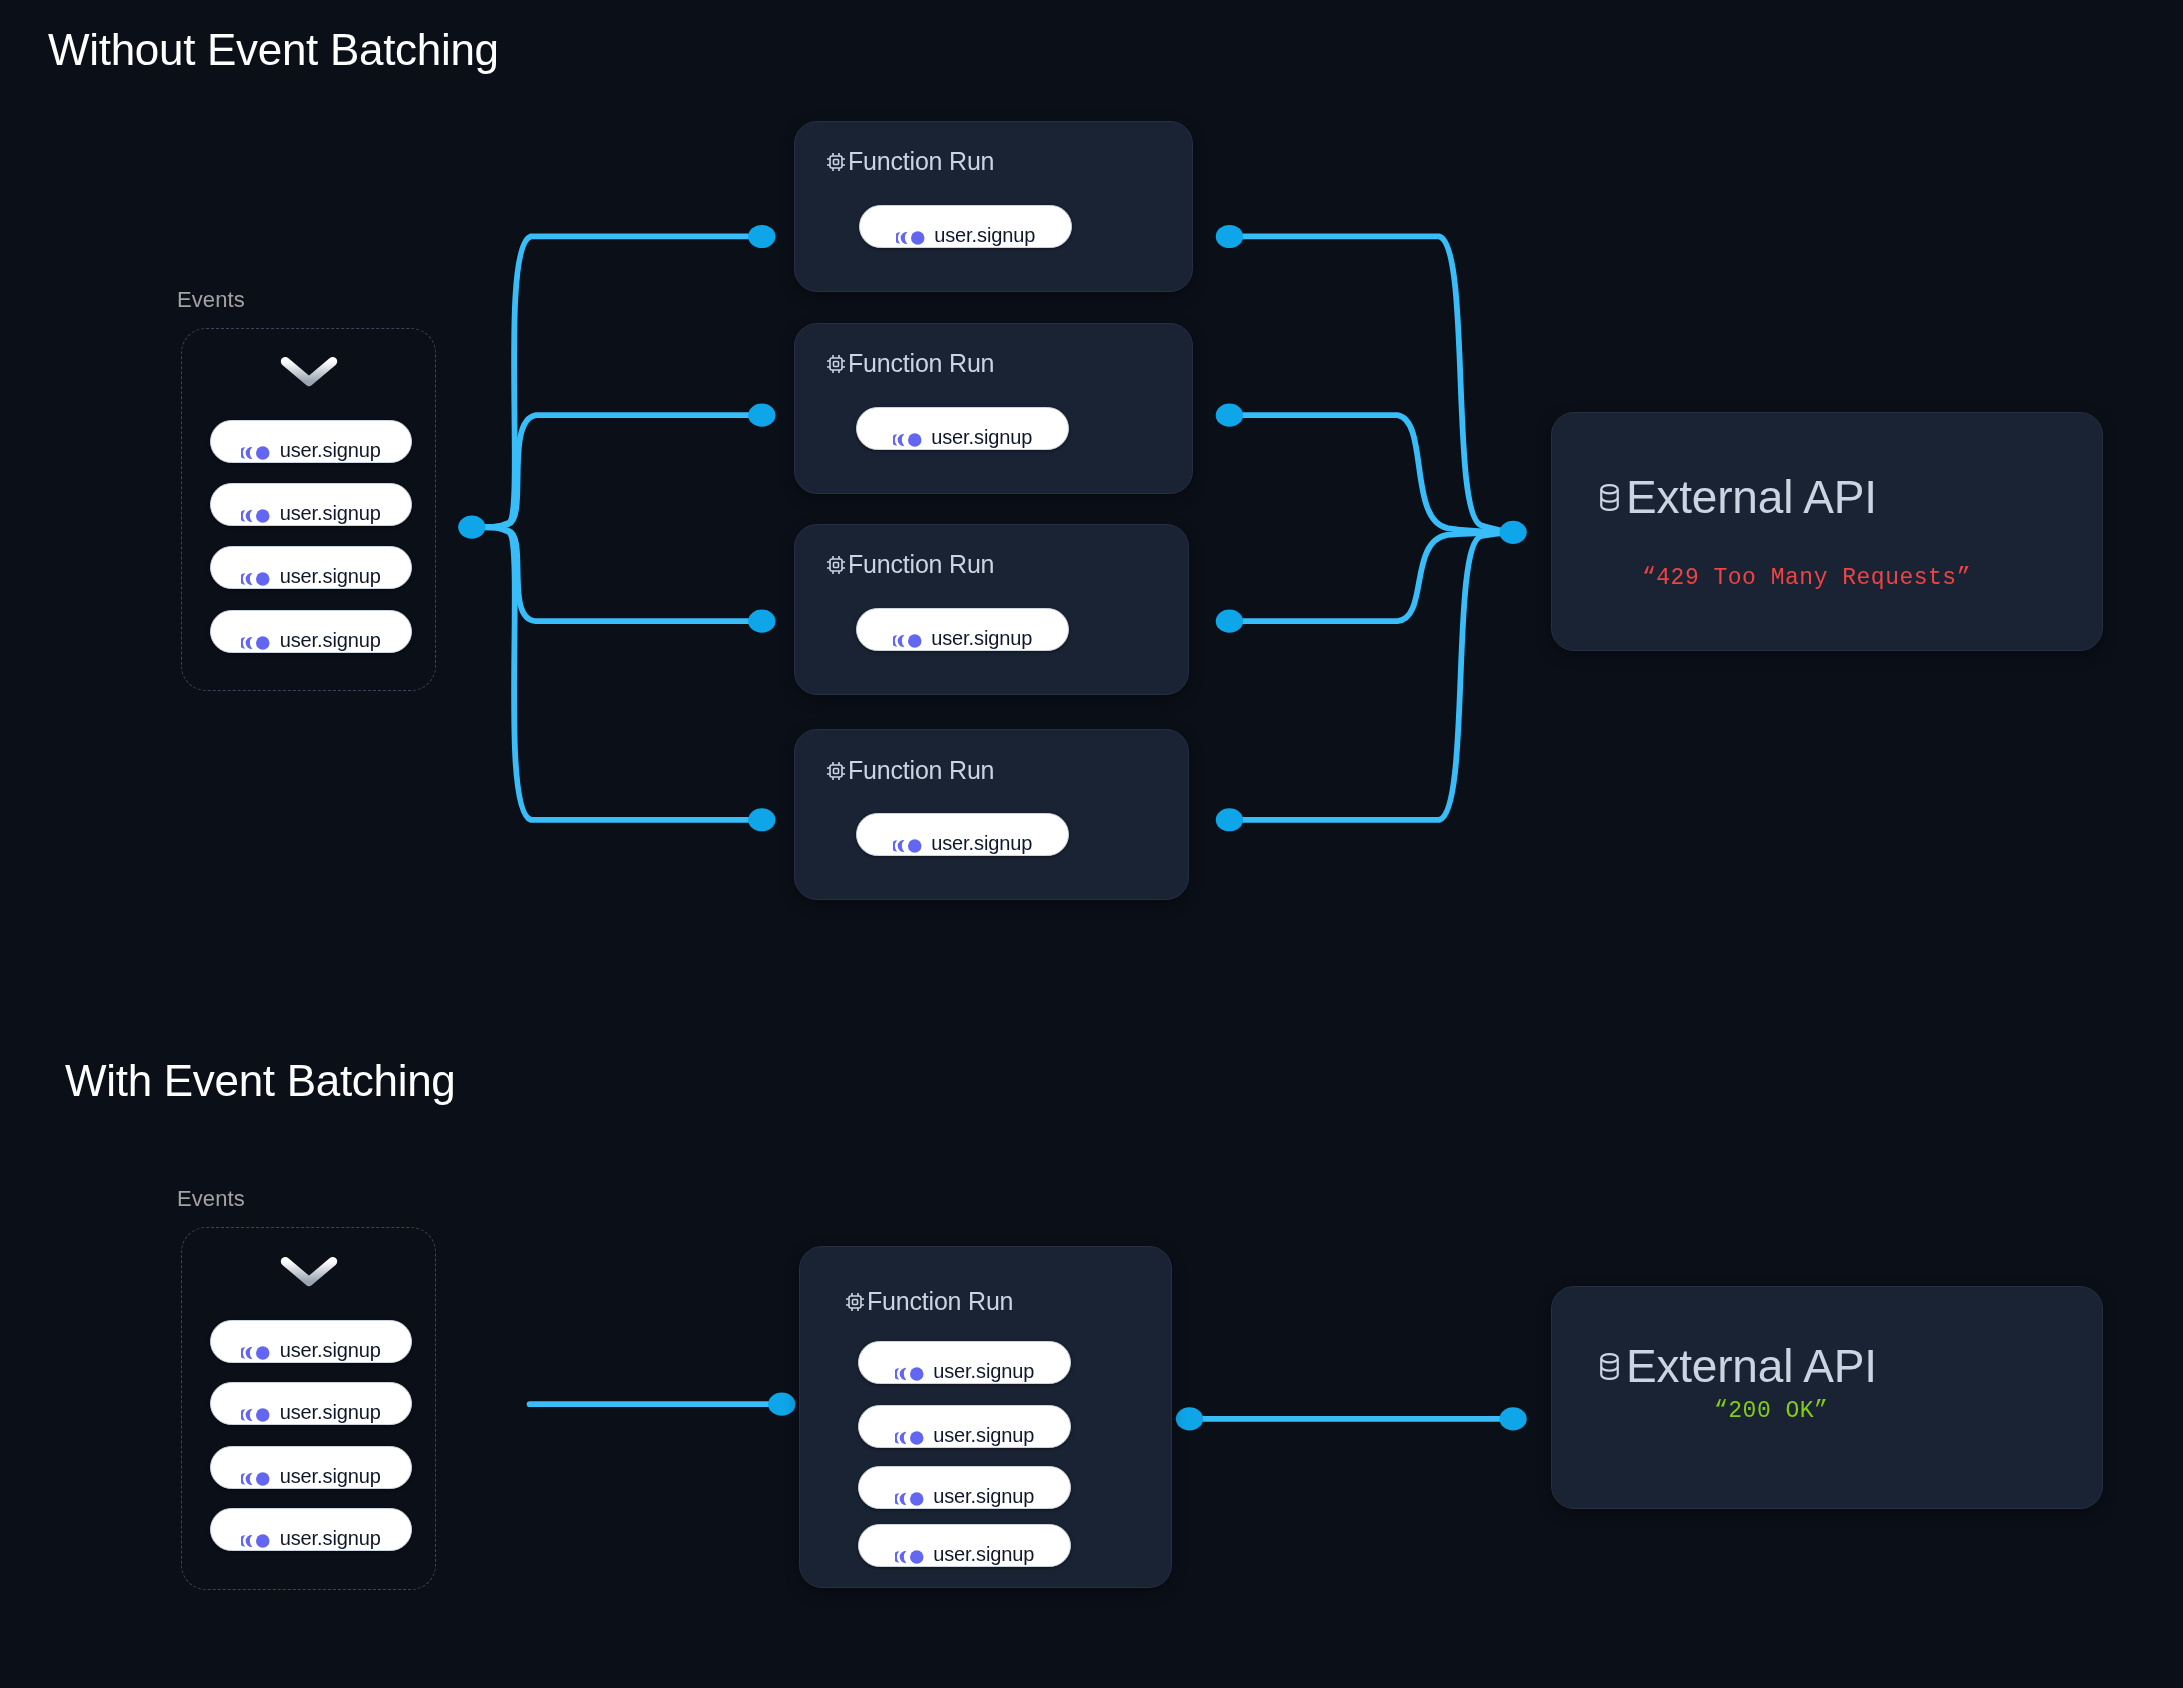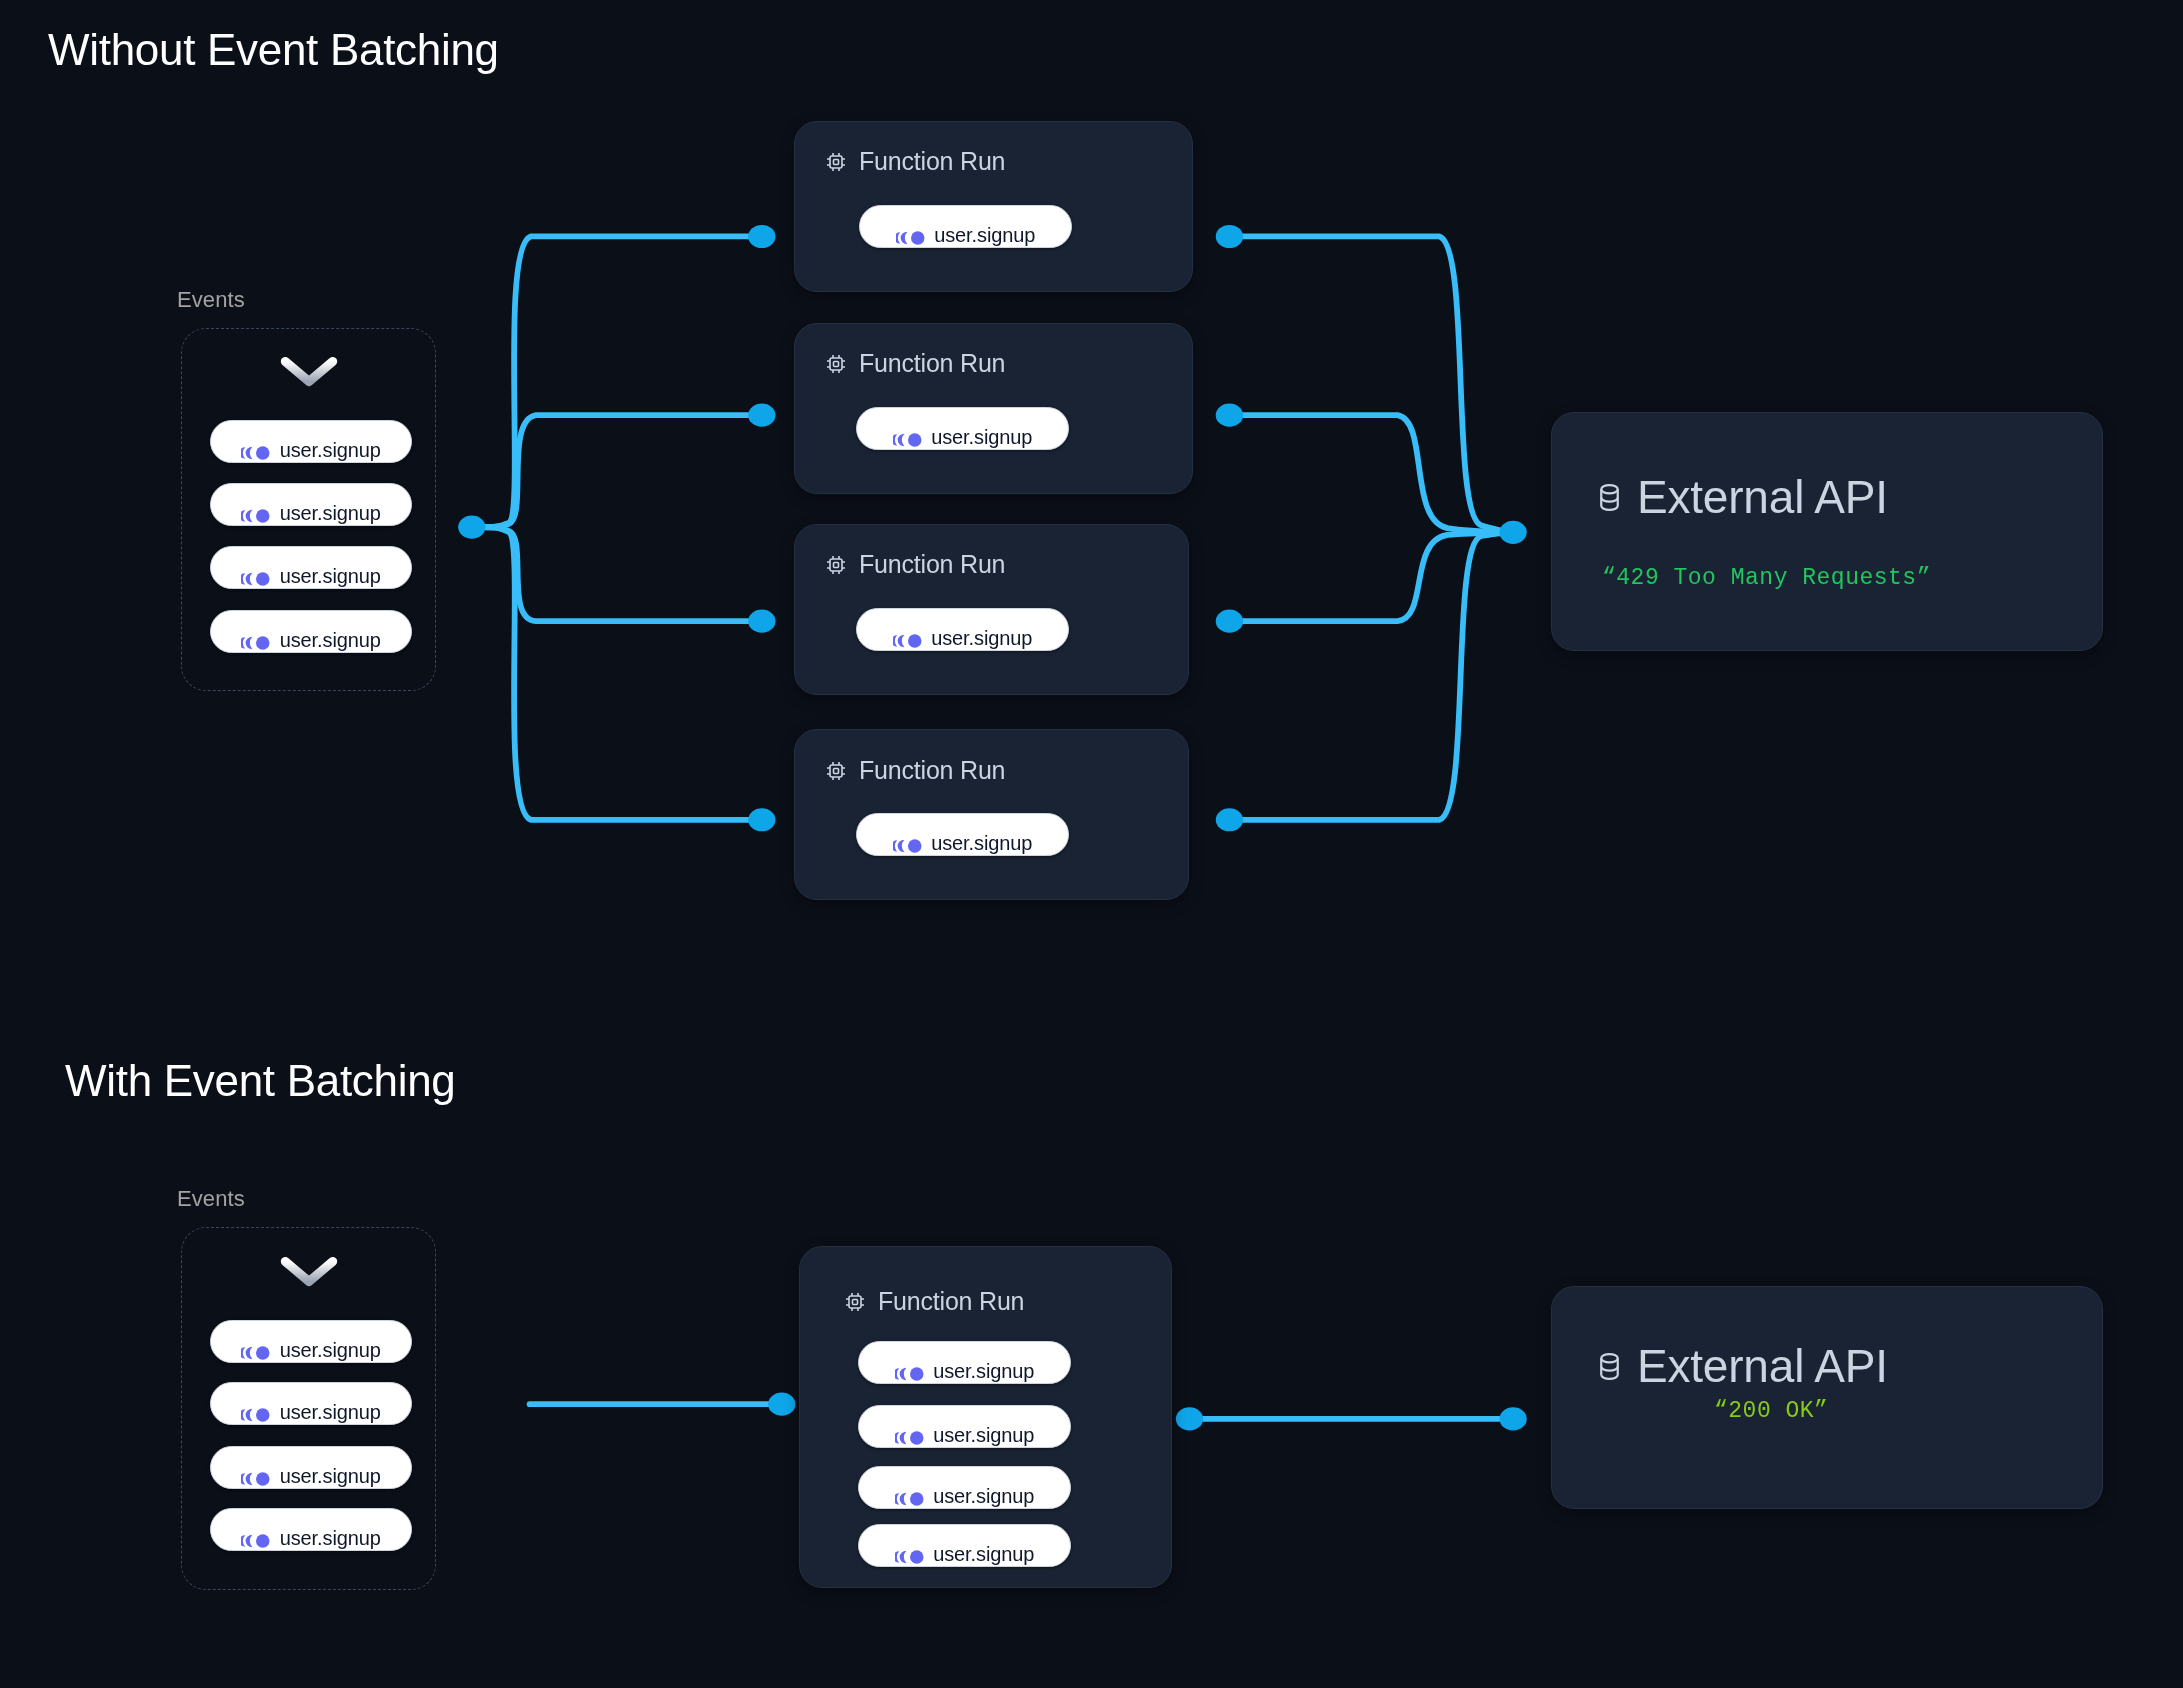--- a/index.html
+++ b/index.html
@@ -84,41 +84,41 @@
     position: absolute;
     background: #1a2333;
     border: 1.1px solid #263043;
     border-radius: 23px;
     box-shadow: 0 4.2px 13.7px rgba(0,0,0,0.35);
   }
   .node-header {
     position: absolute;
     display: flex;
     align-items: center;
-    gap: 11px;
+    gap: 0;
     white-space: nowrap;
   }
   .node-header .hdr-label {
     color: #cbd5e1;
     font-size: 25px;
     font-weight: 400;
     letter-spacing: -0.2px;
   }
   .node-header.big .hdr-label { font-size: 46px; }
   .hdr-icon { display: block; flex: 0 0 auto; }
 
   
   .api-status {
     position: absolute;
     font-family: "Liberation Mono", "DejaVu Sans Mono", monospace;
     font-size: 23px;
     letter-spacing: 0.5px;
     white-space: nowrap;
   }
-  .status-error   { color: #22c55e; }
+  .status-error   { color: #ef4444; margin-left: 40px; }
   .status-success { color: #84cc16; }
 
   
   #edges-top, #edges-bottom {
     position: absolute;
     left: 0; top: 0;
     width: 2183px; height: 1689px;
     pointer-events: none;
   }
   .edge-path {

